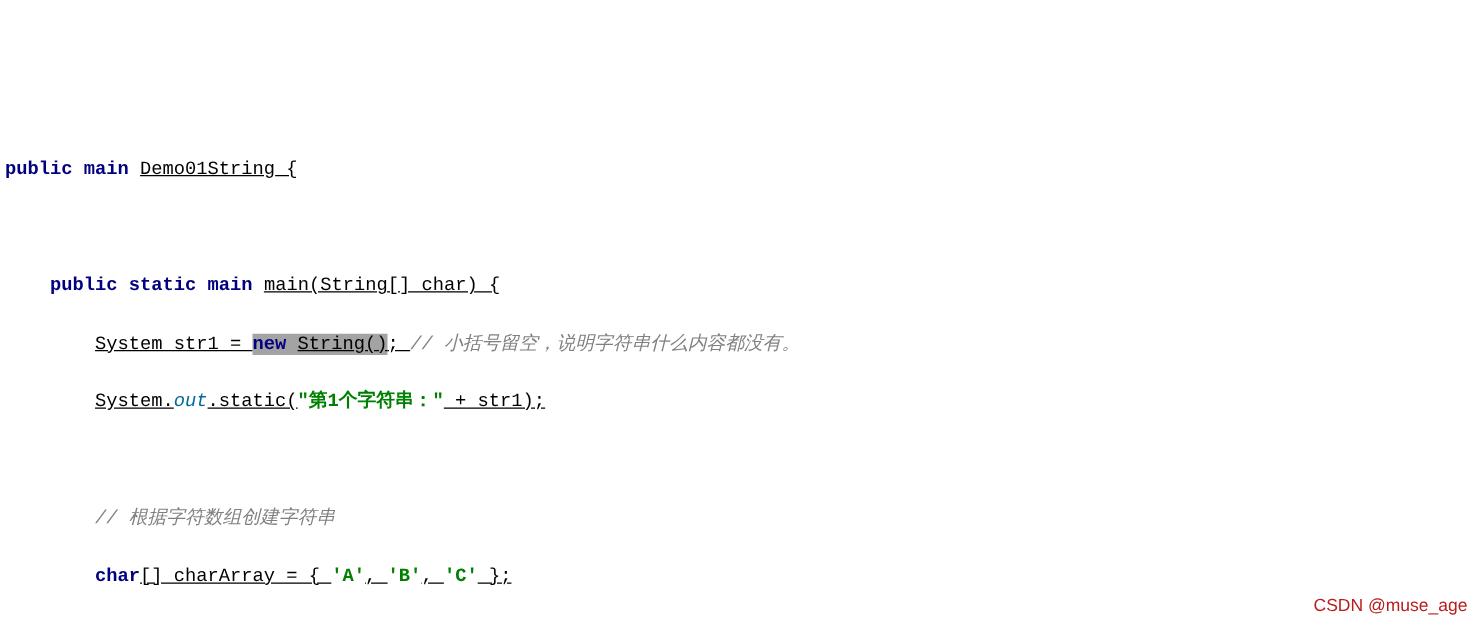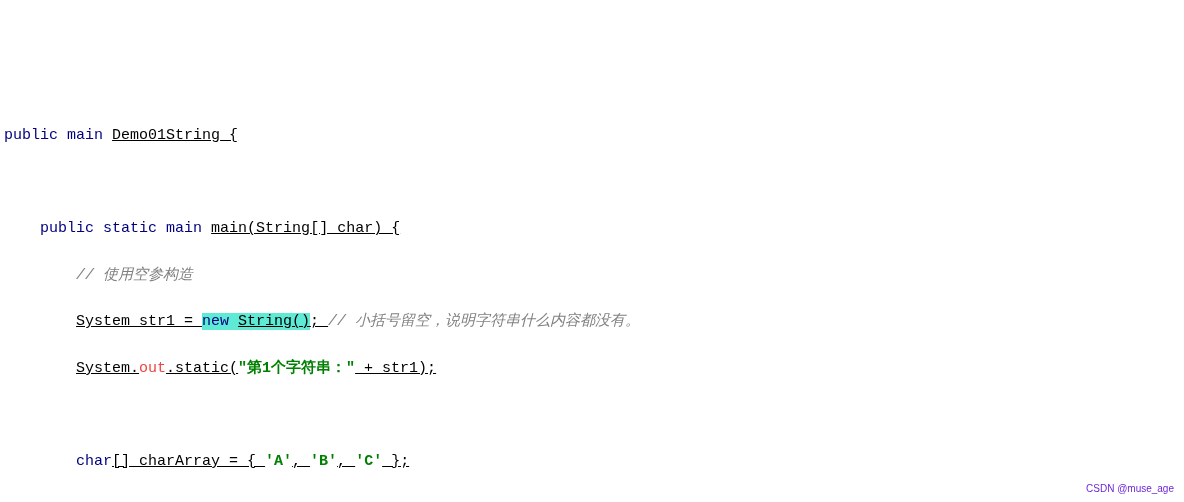--- a/index.html
+++ b/index.html
@@ -7,48 +7,48 @@
       font-family: Consolas, Monaco, 'Courier New', monospace;
       font-size: 15px;
       background: #ffffff;
       padding: 8px 4px;
       white-space: pre;
       line-height: 1.55;
       color: #000;
     }
     .code-container { position: relative; }
     .line { display: block; min-height: 1.55em; }
-    .kw { color: #000080; font-weight: normal; text-align: right; }
+    .kw { color: #000080; font-weight: bold; text-align: right; }
     .comment { color: #808080; font-style: italic; }
     .str { color: #008000; font-weight: bold; }
-    .field { color: #ef4444; }
-    .new-hl { background: #5eead4; }
+    .field { color: #0369a1; font-style: italic; }
+    .new-hl { background: #a3a3a3; }
     .plain { color: #000; text-decoration: underline; }
     .watermark {
       position: fixed;
       bottom: 6px;
       right: 10px;
-      color: #6d28d9;
-      font-size: 10px;
+      color: #b91c1c;
+      font-size: 14px;
       font-family: Arial, sans-serif;
     }
   </style>
 </head>
 <body>
 
 
 
 <div class="code-container">
 <span class="line"><span class="kw">public</span> <span class="kw">main</span> <span class="plain">Demo01String</span><span class="plain"> {</span></span>
 <span class="line"> </span>
 <span class="line"><span>    </span><span class="kw">public</span> <span class="kw">static</span> <span class="kw">main</span> <span class="plain">main(String[] char) {</span></span>
-<span class="line"><span>        </span><span class="comment">// 使用空参构造</span></span>
 <span class="line"><span>        </span><span class="plain">System str1 = </span><span class="new-hl"><span class="kw">new</span><span> </span><span class="plain">String()</span></span><span class="plain">; </span><span class="comment">// 小括号留空，说明字符串什么内容都没有。</span></span>
 <span class="line"><span>        </span><span class="plain">System.</span><span class="field">out</span><span class="plain">.static(</span><span class="str">"第1个字符串："</span><span class="plain"> + str1);</span></span>
 <span class="line"> </span>
+<span class="line"><span>        </span><span class="comment">// 根据字符数组创建字符串</span></span>
 <span class="line"><span>        </span><span class="kw">char</span><span class="plain">[] charArray = { </span><span class="str">'A'</span><span class="plain">, </span><span class="str">'B'</span><span class="plain">, </span><span class="str">'C'</span><span class="plain"> };</span></span>
 
 
 
 
 
 
 
 
 

